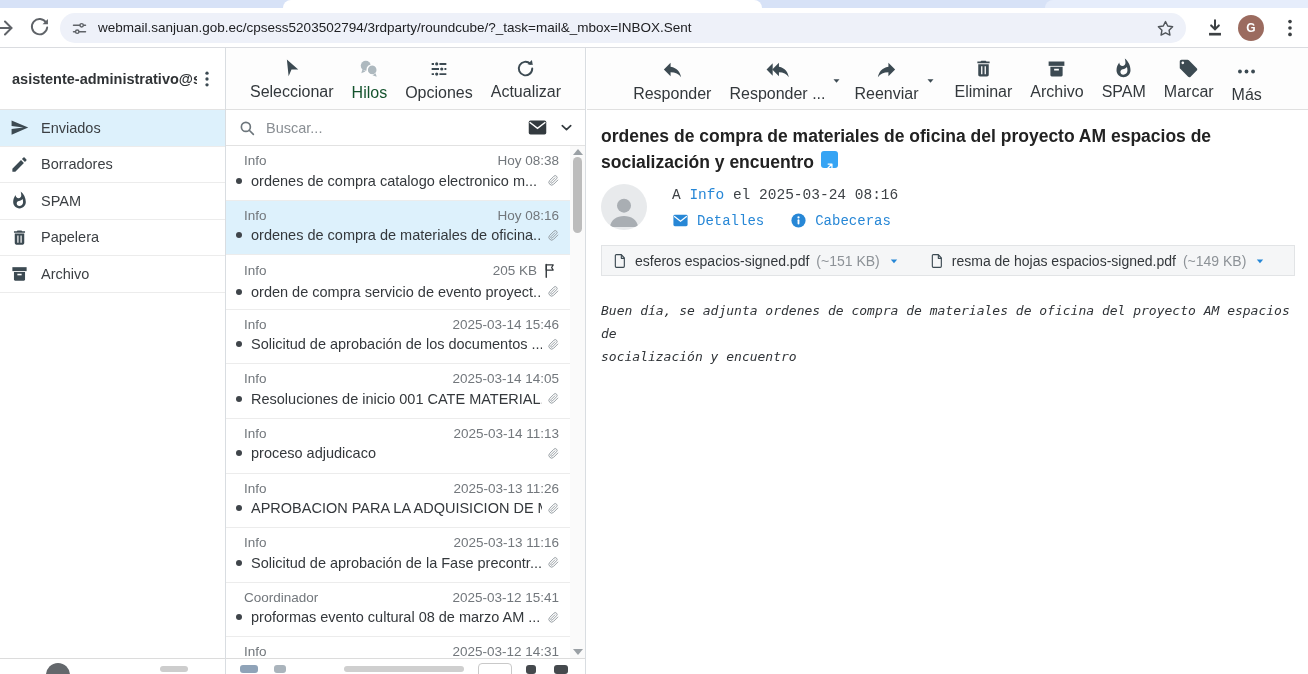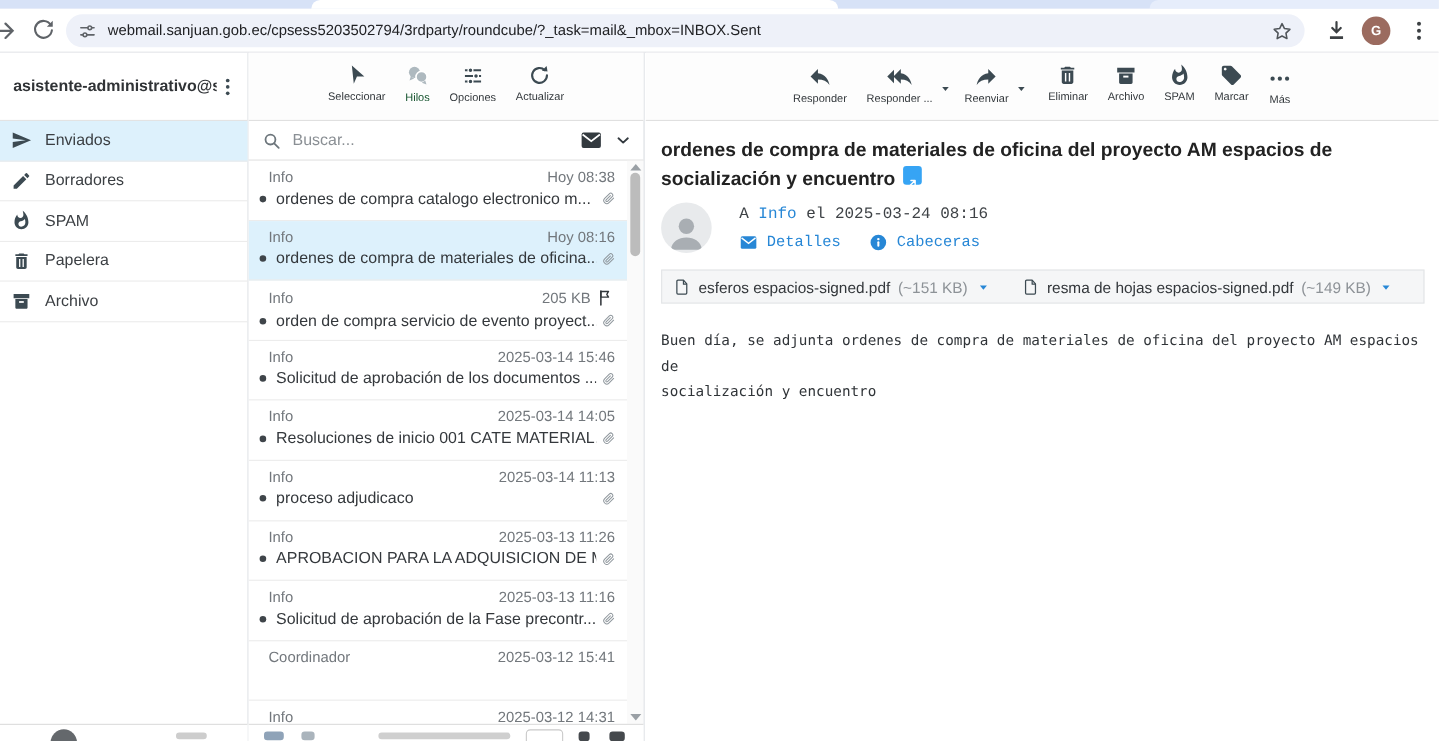--- a/index.html
+++ b/index.html
@@ -27,21 +27,21 @@
   .account-row { height:62px; border-bottom:1px solid #e3e3e3; display:flex; align-items:center; padding:0 8px 0 12px; }
   .account-name { font-size:14.5px; font-weight:bold; color:#303336; flex:1; white-space:nowrap; overflow:hidden; }
   .folder { height:36.5px; display:flex; align-items:center; padding-left:10px; border-bottom:1px solid #ececec; color:#3c4a52; cursor:pointer; }
   .folder.sel { background:#ddf1fc; }
   .folder .flbl { font-size:14.5px; color:#3b3f43; margin-left:12px; }
   .ic { display:inline-block; vertical-align:middle; }
 
   
   .col-toolbar { height:62px; border-bottom:1px solid #e0e0e0; display:flex; justify-content:center; align-items:flex-start; padding-top:10px; background:#fdfdfd; }
   .tbi { display:flex; flex-direction:column; align-items:center; margin:0 9px; color:#3c4a52; cursor:pointer; }
-  .tbi .lbl { font-size:10px; margin-top:4px; white-space:nowrap; color:#33383c; }
+  .tbi .lbl { font-size:16px; margin-top:4px; white-space:nowrap; color:#33383c; }
   .tbi.dis { color:#aeb9bf; } .tbi.dis .lbl { color:#14532d; }
   .tb-caret { margin:16px 2px 0 -4px; color:#3c4a52; cursor:pointer; }
 
   
   .searchrow { height:36px; border-bottom:1px solid #e2e2e2; display:flex; align-items:center; padding:0 10px 0 12px; }
   .searchrow input { border:none; outline:none; background:transparent; font-size:14.5px; color:#444; margin-left:10px; flex:1; font-family:"Liberation Sans", sans-serif; }
   .searchrow input::placeholder { color:#8a8f94; opacity:1; }
 
   
   .mlist { position:relative; height:512px; overflow:hidden; }
@@ -68,21 +68,21 @@
   .avatar-ph { width:46px; height:46px; border-radius:50%; background:#e8eaec; color:#a9aeb3; overflow:hidden; display:flex; align-items:center; justify-content:center; flex:none; }
   .hdrinfo { margin-left:25px; padding-top:3px;font-family:Liberation Mono, monospace; }
   .toline { font-size:14.5px; color:#3e4246; }
   .bluelink { color:#2787d6; text-decoration:none; cursor:pointer; }
   .hdractions { display:flex; align-items:center; gap:8px; margin-top:9px; font-size:14px; }
   .hdractions .gap { width:10px; }
   .attachbar { margin-top:15px; height:31px; background:#f5f6f7; border:1px solid #e2e4e6; display:flex; align-items:center; padding:0 10px; gap:28px; }
   .attitem { display:flex; align-items:center; gap:7px; cursor:pointer; }
   .attname { font-size:14px; color:#33373b; }
   .attsize { font-size:14px; color:#8d9297; }
-  .mbody { margin-top:23px; font-family:"DejaVu Sans Mono", monospace; font-size:13px; color:#303438; line-height:23px; }
+  .mbody { margin-top:23px; font-family:"DejaVu Sans Mono", monospace; font-size:13px; color:#303438; line-height:23px;font-style:italic; }
 
   
   .cfoot { position:absolute; left:0; bottom:0; height:16px; width:100%; border-top:1px solid #dcdcdc; background:#fff; overflow:hidden; }
   .fblob { position:absolute; border-radius:3px; }
 </style>
 </head>
 <body>
 
 <svg width="0" height="0" style="position:absolute" aria-hidden="true">
   <defs>
@@ -459,20 +459,27 @@
             </div>
         </div>
 
         <div class="mrow">
           <div class="mline1">
               <span>Coordinador</span>
             <span class="mdate">
                 <span>2025-03-12 15:41</span>
               </span>
             </div>
+          <div class="mline2">
+              <span class="udot"></span>
+            <span class="msub">proformas evento cultural 08 de marzo AM ...</span>
+            <svg class="ic mclip" style="width:17px;height:17px">
+                <use href="#i-clip"></use>
+              </svg>
+            </div>
         </div>
 
         <div class="mrow">
           <div class="mline1">
               <span>Info</span>
             <span class="mdate">
                 <span>2025-03-12 14:31</span>
               </span>
             </div>
         </div>

